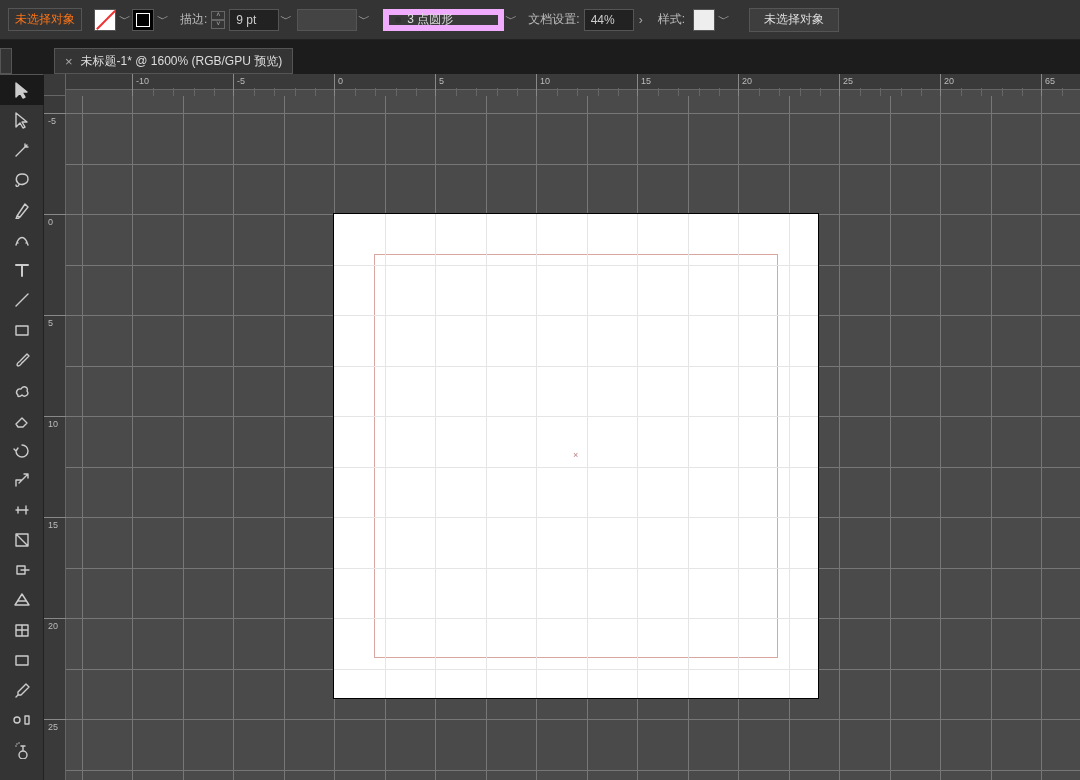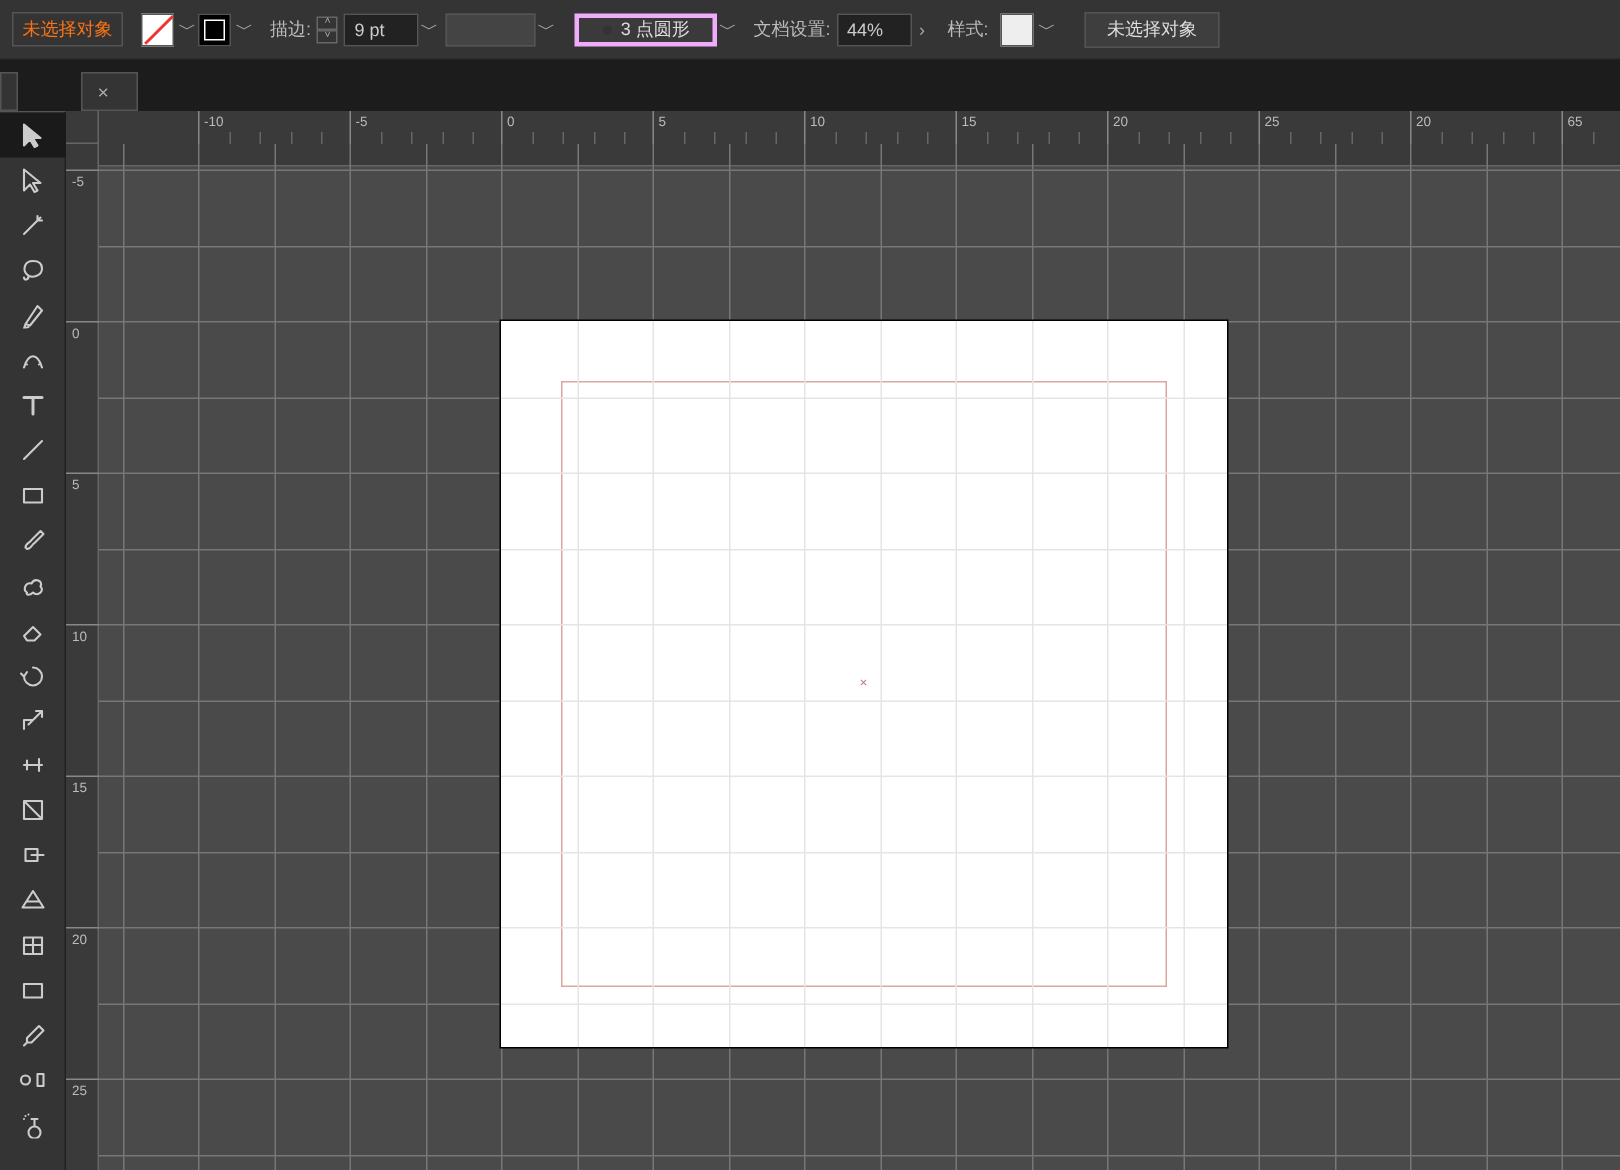--- a/index.html
+++ b/index.html
@@ -11,21 +11,21 @@
 .swatch{width:22px;height:22px;border:1px solid #555;display:inline-block;vertical-align:middle;position:relative;margin-right:2px;}
 .nofill::before{content:"";position:absolute;left:-2px;top:9px;width:26px;height:2px;background:#e33;transform:rotate(-45deg);}
 .stroke-sw{background:#000;}
 .stroke-sw::after{content:"";position:absolute;inset:3px;border:1px solid #fff;}
 .drop{width:14px;height:22px;display:inline-flex;align-items:center;justify-content:center;color:#aaa;cursor:pointer;}
 .lbl{margin:0 4px 0 10px;color:#bbb;text-align:center;}
 .stepper{display:inline-flex;flex-direction:column;width:14px;margin-right:4px;}
 .stepper span{height:9px;border:1px solid #666;font-size:7px;line-height:6px;text-align:center;color:#aaa;cursor:pointer;}
 .field{background:#222;border:1px solid #555;height:22px;padding:0 6px;color:#ccc;display:inline-flex;align-items:center;}
 .brush-prev{width:60px;height:22px;background:#444;border:1px solid #555;margin-left:4px;}
-.brush-sel{display:inline-flex;align-items:center;width:95px;height:22px;background:#3a3a3a;border:3px solid #f0abfc;margin-left:12px;padding:0 6px;color:#ddd;justify-content:center;}
+.brush-sel{display:inline-flex;align-items:center;width:121px;height:22px;background:#3a3a3a;border:6px solid #f0abfc;margin-left:12px;padding:0 6px;color:#ddd;}
 .brush-dot{width:6px;height:6px;border-radius:50%;background:#333;margin-right:6px;}
 .style-sw{width:22px;height:22px;background:#eee;border:1px solid #555;margin-left:4px;margin-right:2px;}
 .doc-btn{margin-left:18px;height:24px;padding:0 14px;background:#3e3e3e;border:1px solid #555;color:#ddd;display:inline-flex;align-items:center;cursor:pointer;}
 
 
 #tabstrip{position:absolute;left:0;top:40px;width:1080px;height:34px;background:#1c1c1c;}
 #tabrow{position:absolute;left:54px;top:48px;height:26px;display:flex;align-items:center;background:#343434;border:1px solid #555;padding:0 10px;}
 #tabrow .close{color:#aaa;font-size:13px;margin-right:8px;cursor:pointer;}
 #tabrow .tabtitle{color:#ddd;font-size:12px;}
 #homebar{position:absolute;left:0;top:48px;width:12px;height:26px;background:#343434;border:1px solid #555;}
@@ -34,21 +34,21 @@
 #tools{position:absolute;left:0;top:74px;width:44px;height:706px;background:#343434;border-right:1px solid #222;border-top:1px solid #555;}
 .tool{width:44px;height:30px;display:flex;align-items:center;justify-content:center;color:#ccc;cursor:pointer;}
 .tool.active{background:#1a1a1a;}
 .toolwrap{position:relative;width:44px;height:30px;}
 .tool svg{width:18px;height:18px;fill:#ccc;stroke:#ccc;}
 
 
 #stage{position:absolute;left:44px;top:74px;width:1036px;height:706px;background:#4a4a4a;overflow:hidden;}
 
 
-#ruler-h{position:absolute;left:22px;top:0;width:1014px;height:37px;background:#3a3a3a;border-bottom:1px solid #666;}
+#ruler-h{position:absolute;left:22px;top:0;width:1014px;height:16px;background:#3a3a3a;border-bottom:1px solid #666;}
 #ruler-v{position:absolute;left:0;top:22px;width:22px;height:684px;background:#3a3a3a;border-right:1px solid #666;}
 #ruler-corner{position:absolute;left:0;top:0;width:22px;height:22px;background:#3a3a3a;border-right:1px solid #666;border-bottom:1px solid #666;}
 .rtick-h{position:absolute;top:0;height:22px;border-left:1px solid #888;}
 .rtick-h span{position:absolute;top:2px;left:3px;font-size:9px;color:#bbb;}
 .rtick-h .sub{position:absolute;top:14px;width:1px;height:8px;background:#666;}
 .rtick-v{position:absolute;left:0;width:22px;border-top:1px solid #888;}
 .rtick-v span{position:absolute;left:4px;top:2px;font-size:9px;color:#bbb;}
 
 
 #gridlines{position:absolute;left:22px;top:22px;width:1014px;height:684px;}
@@ -91,20 +91,21 @@
   <span class="lbl">样式:</span>
   <span class="style-sw"></span>
   <span class="drop">﹀</span>
   <span class="doc-btn">未选择对象</span>
 </div>
 
 <div id="tabstrip"></div>
 <div id="homebar"></div>
 <div id="tabrow">
   <span class="close">×</span>
+  <span class="tabtitle">未标题-1* @ 1600% (RGB/GPU 预览)</span>
 </div>
 
 <div id="tools">
     <div class="toolwrap">
       <div class="tool active">
         <svg viewBox="0 0 18 18">
           <path d="M3 2 L3 16 L7 12 L10 17 L12 16 L9 11 L14 11 Z" fill="#ccc" stroke="#ccc" stroke-width="1.4" stroke-linejoin="round" stroke-linecap="round"></path>
         </svg>
       </div>
       <div class="flyout"></div>

